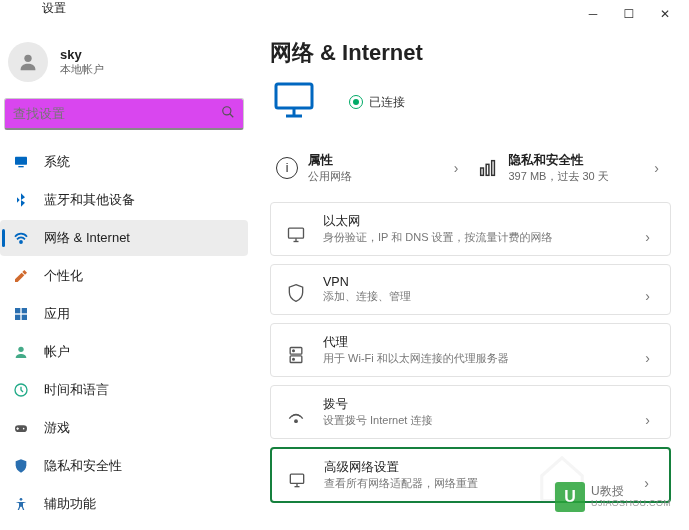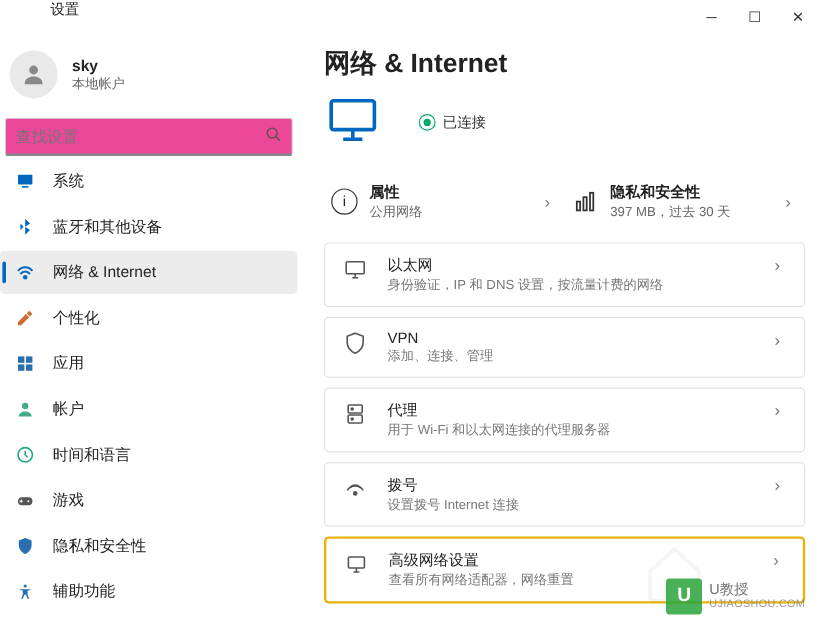--- a/index.html
+++ b/index.html
@@ -28,28 +28,28 @@
 }
 .user-row { display: flex; align-items: center; padding: 10px 8px 16px 8px; gap: 12px; }
 .avatar {
   width: 40px; height: 40px; border-radius: 50%;
   background: #e9e9e9; display:flex; align-items:center; justify-content:center;
 }
 .avatar svg { width: 22px; height: 22px; fill: #888; }
 .user-name { font-size: 13px; font-weight: 600; }
 .user-sub { font-size: 11px; color: #666; }
 .search-box {
-  margin: 0 4px 3px 4px;
+  margin: 0 4px 14px 4px;
   height: 32px;
   border: 1px solid #ccc;
   border-bottom: 2px solid #888;
   border-radius: 3px;
   display: flex; align-items: center;
   padding: 0 8px;
-  background: #ec4899;
+  background: #d946ef;
 }
 .search-box input {
   border: none; outline: none; flex: 1;
   font-size: 13px; background: transparent; color: #333;
 }
 .search-box .sicon { color: #555; font-size: 14px; }
 .nav { display: flex; flex-direction: column; gap: 2px; }
 .nav-item {
   display: flex; align-items: center; gap: 14px;
   height: 36px; padding: 0 12px;
@@ -74,24 +74,24 @@
 .cards-row { display:flex; gap: 0; margin-bottom: 10px; }
 .info-tile { flex:1; display:flex; align-items:center; gap:10px; padding: 8px 6px; }
 .info-tile .ticon { width:22px; height:22px; border:1.5px solid #333; border-radius:50%; display:flex; align-items:center; justify-content:center; font-size:12px; }
 .info-tile .ticon.plain { border:none; }
 .tlabel { font-size: 12.5px; font-weight:600; }
 .tsub { font-size: 11px; color:#666; }
 .chev { margin-left:auto; color:#777; font-size:14px; padding:0 6px; }
 .list-card {
   border: 1px solid #e2e2e2; border-radius: 4px;
   padding: 10px 14px; margin-bottom: 8px;
-  display:flex; align-items:flex-start; gap:16px;
+  display:flex; align-items:flex-end; gap:16px;
   background:#fff;
 }
-.list-card.highlight { border: 2px solid #eab308; }
+.list-card.highlight { border: 2px solid #15803d; }
 .licon { width:22px; height:22px; display:flex; align-items:center; justify-content:center; color:#555; }
 .ltitle { font-size: 12.5px; font-weight:500; }
 .lsub { font-size: 11px; color:#777; }
 .watermark {
   position:absolute; right:18px; bottom:18px;
   display:flex; align-items:center; gap:6px;
   color:#555; font-size:12px; opacity:0.85;
 }
 .watermark .logo {
   width:30px; height:30px; background:#2aa43a; border-radius:3px;

